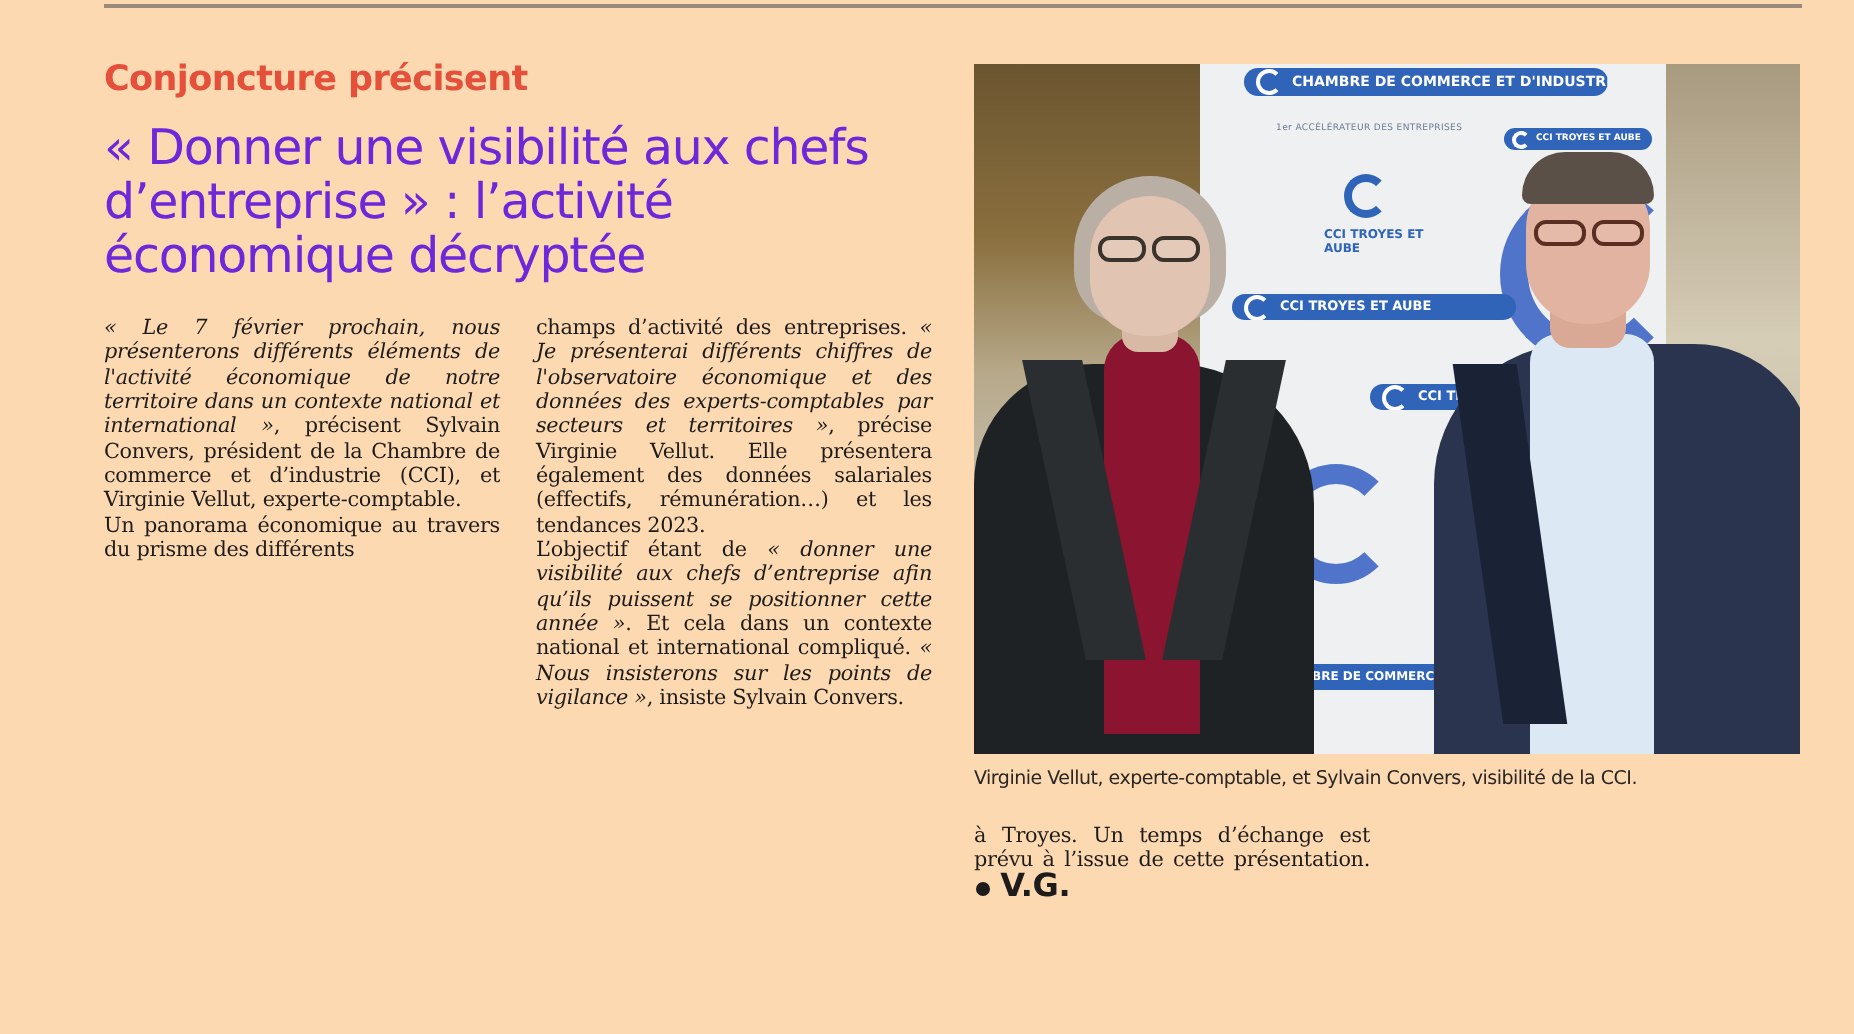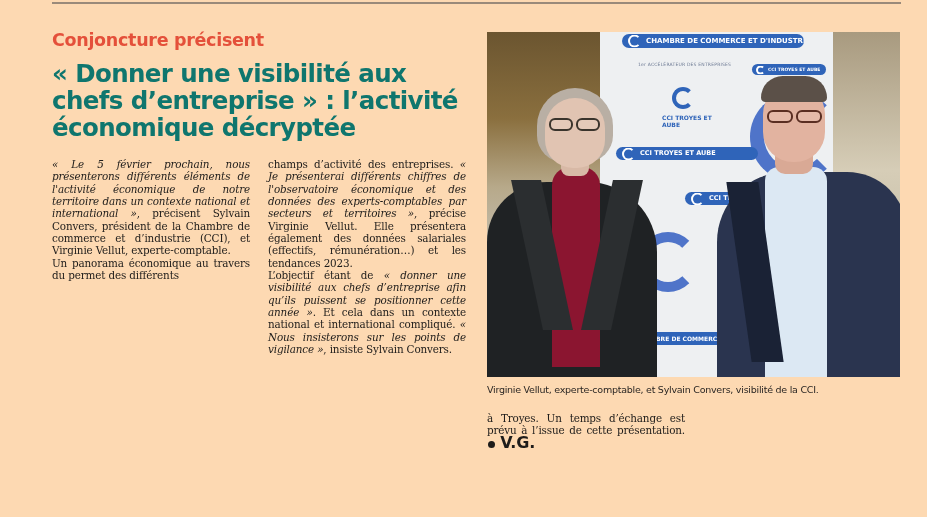--- a/index.html
+++ b/index.html
@@ -11,22 +11,22 @@
     position:relative;
   }
   .topline { position:absolute; left:52px; top:2px; width:849px; height:2px; background:#9a8a7a; }
   .kicker {
     position:absolute; left:52px; top:30px;
     font-family:"DejaVu Sans", sans-serif; font-weight:bold;
     font-size:17.5px; color:#e4503a; letter-spacing:-0.3px;
   }
   .headline {
     position:absolute; left:52px; top:60px; width:430px;
-    font-family:"DejaVu Sans", sans-serif; font-weight:bold;
-    font-size:24.5px; line-height:27px; color:#0f766e; letter-spacing:-0.6px;
+    font-family:"DejaVu Sans", sans-serif; font-weight:normal;
+    font-size:24.5px; line-height:27px; color:#6d28d9; letter-spacing:-0.6px;
     margin:0;
   }
   .col {
     position:absolute; top:158px; width:198px;
     font-size:10.4px; line-height:12.35px; text-align:justify;
     letter-spacing:-0.15px;
   }
   .col p { margin:0; }
   .col1 { left:52px; }
   .col2 { left:268px; }
@@ -85,22 +85,22 @@
 </head>
 <body>
 
 <div class="topline"></div>
 
 <div class="kicker">Conjoncture précisent</div>
 
 <h1 class="headline">« Donner une visibilité aux chefs d’entreprise » : l’activité économique décryptée</h1>
 
 <div class="col col1">
-  <p><span class="it">« Le 5 février prochain, nous présenterons différents éléments de l'activité économique de notre territoire dans un contexte national et international »</span><span>, précisent Sylvain Convers, président de la Chambre de commerce et d’industrie (CCI), et Virginie Vellut, experte-comptable.</span></p>
-  <p>Un panorama économique au travers du permet des différents </p>
+  <p><span class="it">« Le 7 février prochain, nous présenterons différents éléments de l'activité économique de notre territoire dans un contexte national et international »</span><span>, précisent Sylvain Convers, président de la Chambre de commerce et d’industrie (CCI), et Virginie Vellut, experte-comptable.</span></p>
+  <p>Un panorama économique au travers du prisme des différents </p>
 </div>
 
 <div class="col col2">
   <p><span>champs d’activité des entreprises. </span><span class="it">« Je présenterai différents chiffres de l'observatoire économique et des données des experts-comptables par secteurs et territoires »</span><span>, précise Virginie Vellut. Elle présentera également des données salariales (effectifs, rémunération…) et les tendances 2023.</span></p>
   <p><span>L’objectif étant de </span><span class="it">« donner une visibilité aux chefs d’entreprise afin qu’ils puissent se positionner cette année »</span><span>. Et cela dans un contexte national et international compliqué. </span><span class="it">« Nous insisterons sur les points de vigilance »</span><span>, insiste Sylvain Convers.</span></p>
 </div>
 
 <div class="col col3">
   <p><span>à Troyes. Un temps d’échange est prévu à l’issue de cette présentation. </span><span class="dot"></span> <span class="sig">V.G.</span></p>
 </div>

